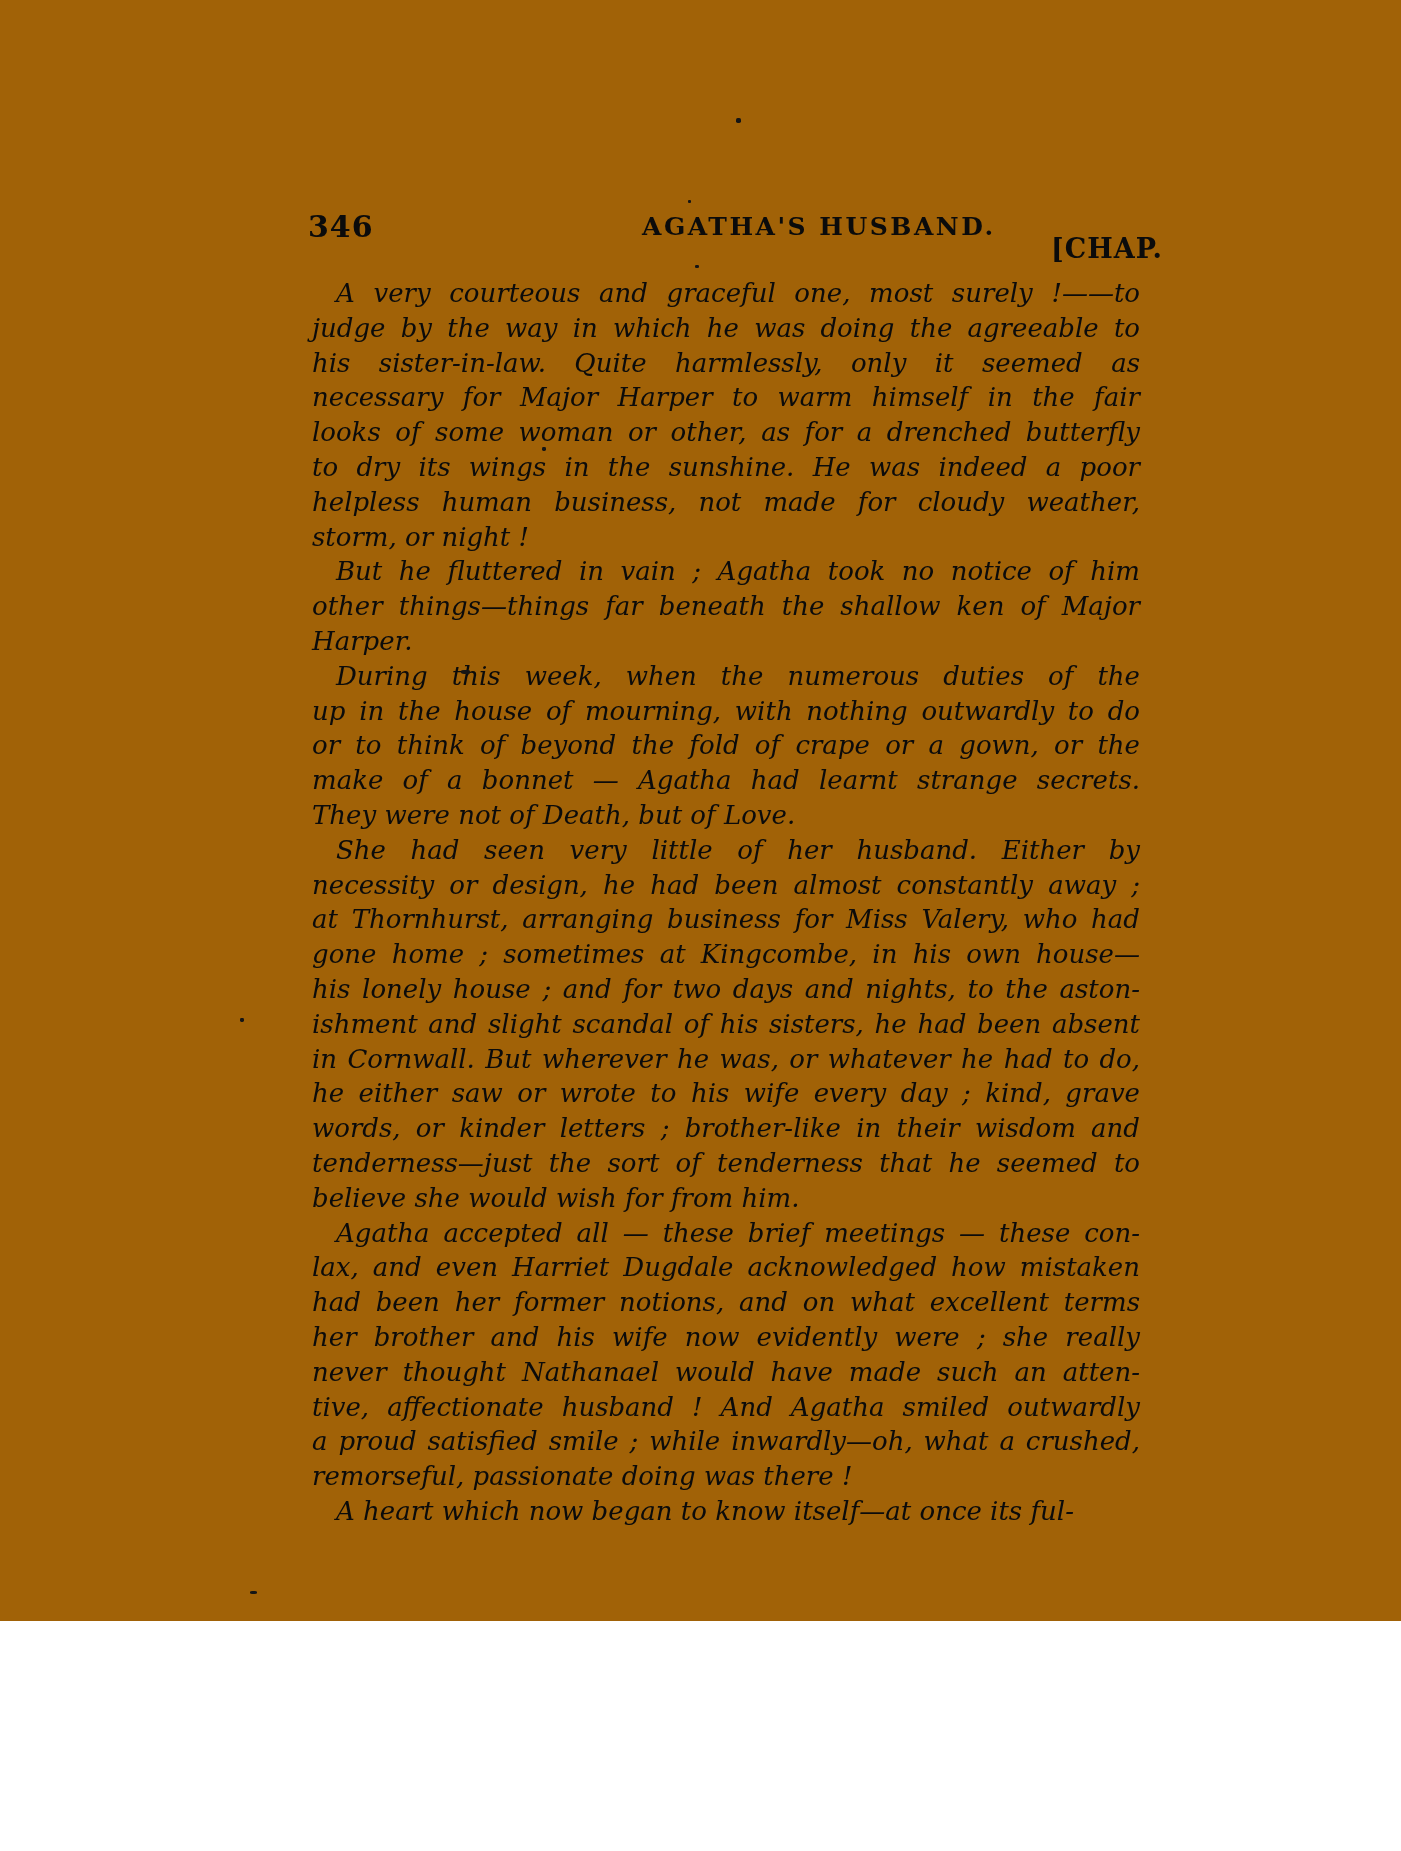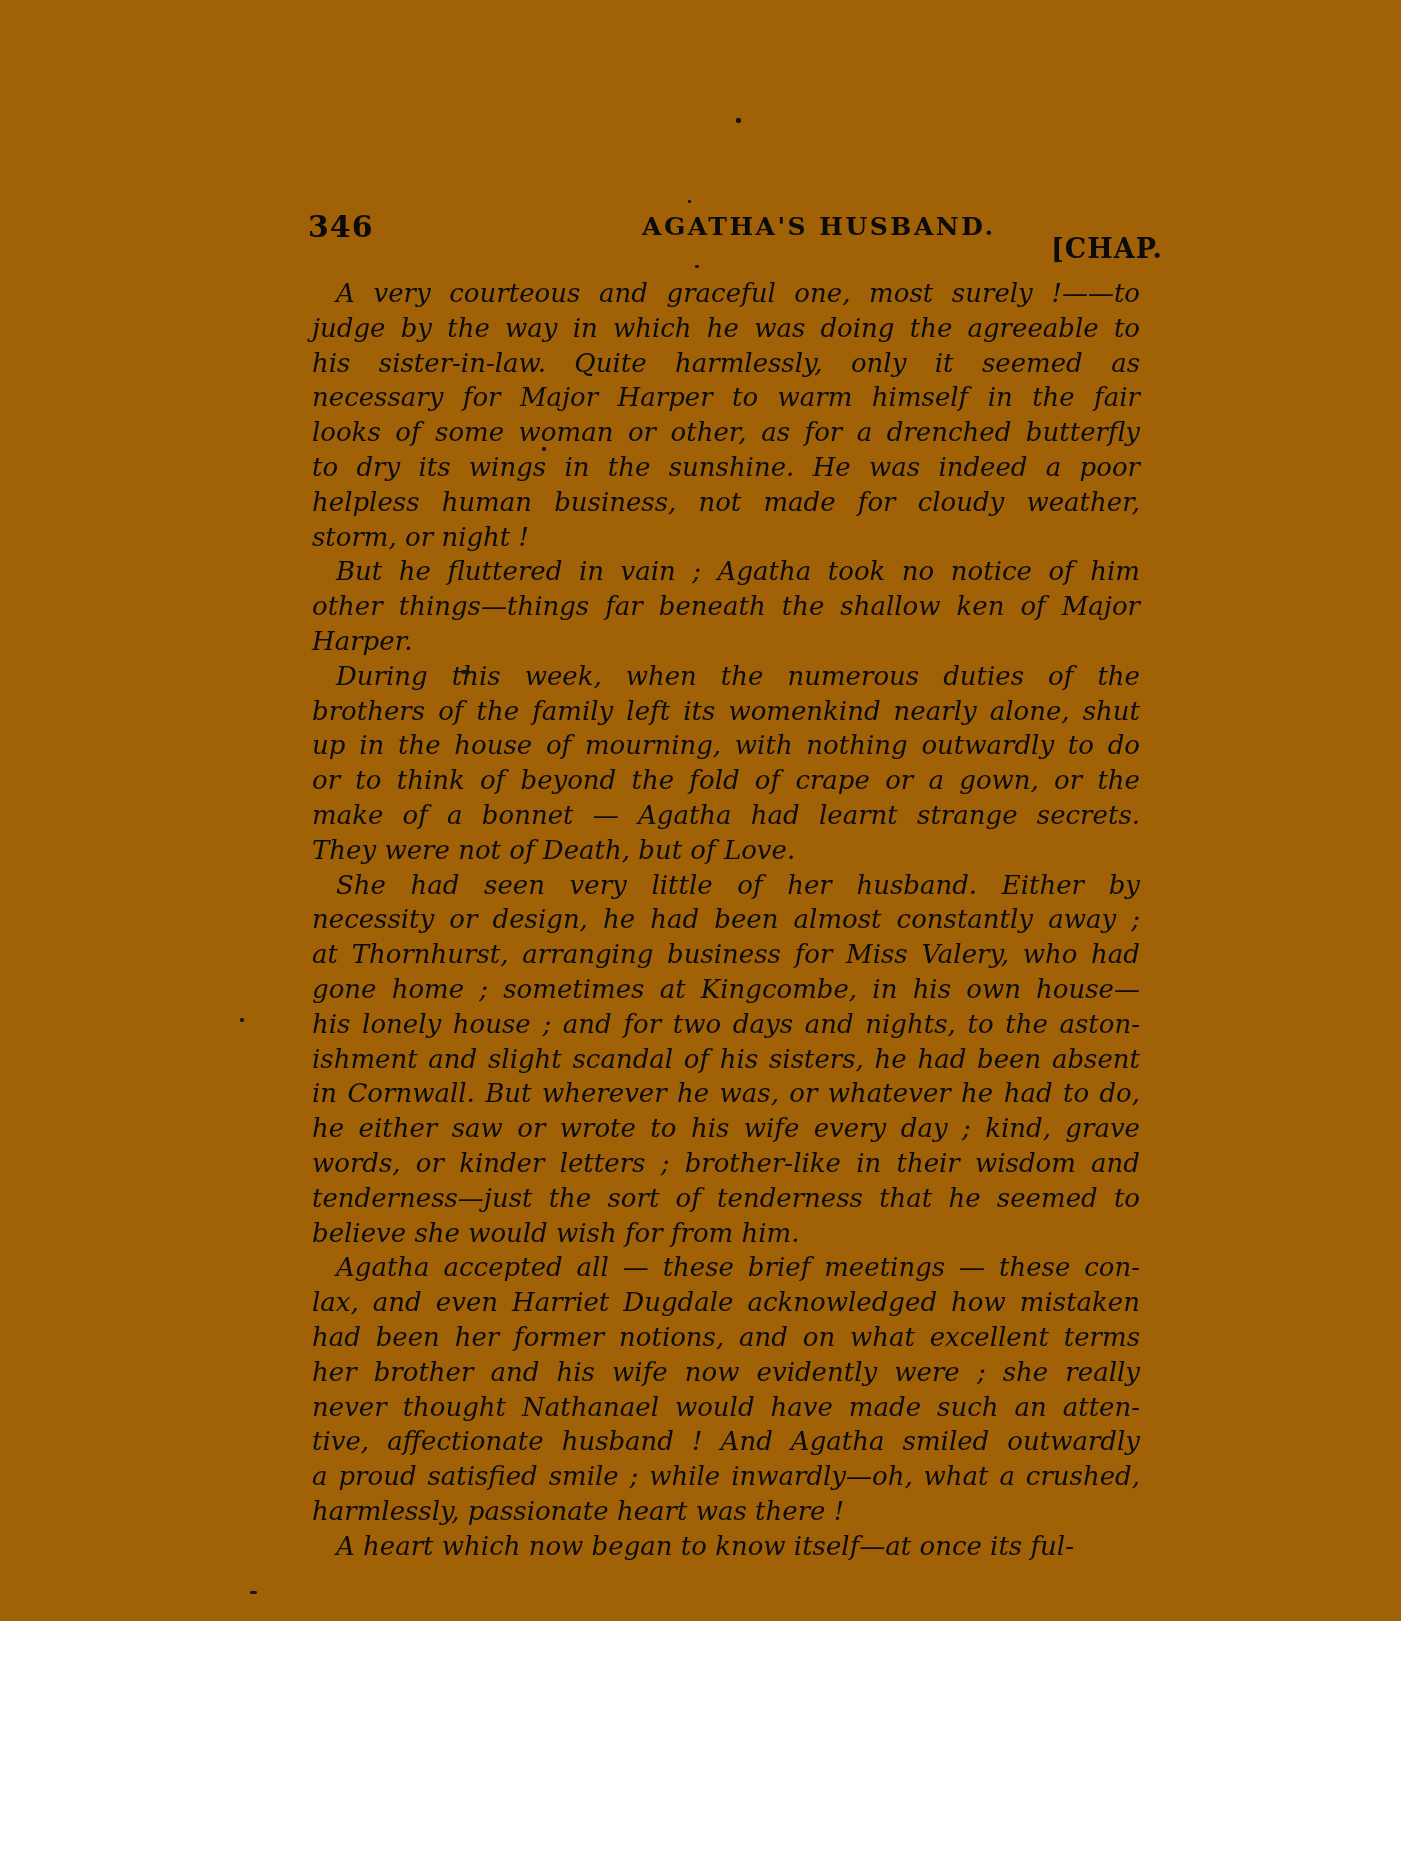--- a/index.html
+++ b/index.html
@@ -98,21 +98,20 @@
         <div class="line">helpless human business, not made for cloudy weather,</div>
         <div class="line last">storm, or night !</div>
       </div>
       <div class="para">
         <div class="line indent">But he fluttered in vain ; Agatha took no notice of him</div>
         <div class="line">other things—things far beneath the shallow ken of Major</div>
         <div class="line last">Harper.</div>
       </div>
       <div class="para">
         <div class="line indent">During this week, when the numerous duties of the</div>
-        <div class="line">brothers of the family left its womenkind nearly alone, shut</div>
         <div class="line">up in the house of mourning, with nothing outwardly to do</div>
         <div class="line">or to think of beyond the fold of crape or a gown, or the</div>
         <div class="line">make of a bonnet — Agatha had learnt strange secrets.</div>
         <div class="line last">They were not of Death, but of Love.</div>
       </div>
       <div class="para">
         <div class="line indent">She had seen very little of her husband. Either by</div>
         <div class="line">necessity or design, he had been almost constantly away ;</div>
         <div class="line">at Thornhurst, arranging business for Miss Valery, who had</div>
         <div class="line">gone home ; sometimes at Kingcombe, in his own house—</div>
@@ -125,21 +124,21 @@
         <div class="line last">believe she would wish for from him.</div>
       </div>
       <div class="para">
         <div class="line indent">Agatha accepted all — these brief meetings — these con-</div>
         <div class="line">lax, and even Harriet Dugdale acknowledged how mistaken</div>
         <div class="line">had been her former notions, and on what excellent terms</div>
         <div class="line">her brother and his wife now evidently were ; she really</div>
         <div class="line">never thought Nathanael would have made such an atten-</div>
         <div class="line">tive, affectionate husband ! And Agatha smiled outwardly</div>
         <div class="line">a proud satisfied smile ; while inwardly—oh, what a crushed,</div>
-        <div class="line last">harmlessly, passionate heart was there !</div>
+        <div class="line last">remorseful, passionate doing was there !</div>
       </div>
       <div class="para">
         <div class="line indent last">A heart which now began to know itself—at once its ful-</div>
       </div>
     </div>
 
   <div id="specks">
       <div class="speck" style="left: 736px; top: 118px; width: 5px; height: 5px;"></div>
       <div class="speck" style="left: 688px; top: 200px; width: 3px; height: 3px;"></div>
       <div class="speck" style="left: 695px; top: 265px; width: 4px; height: 3px;"></div>

